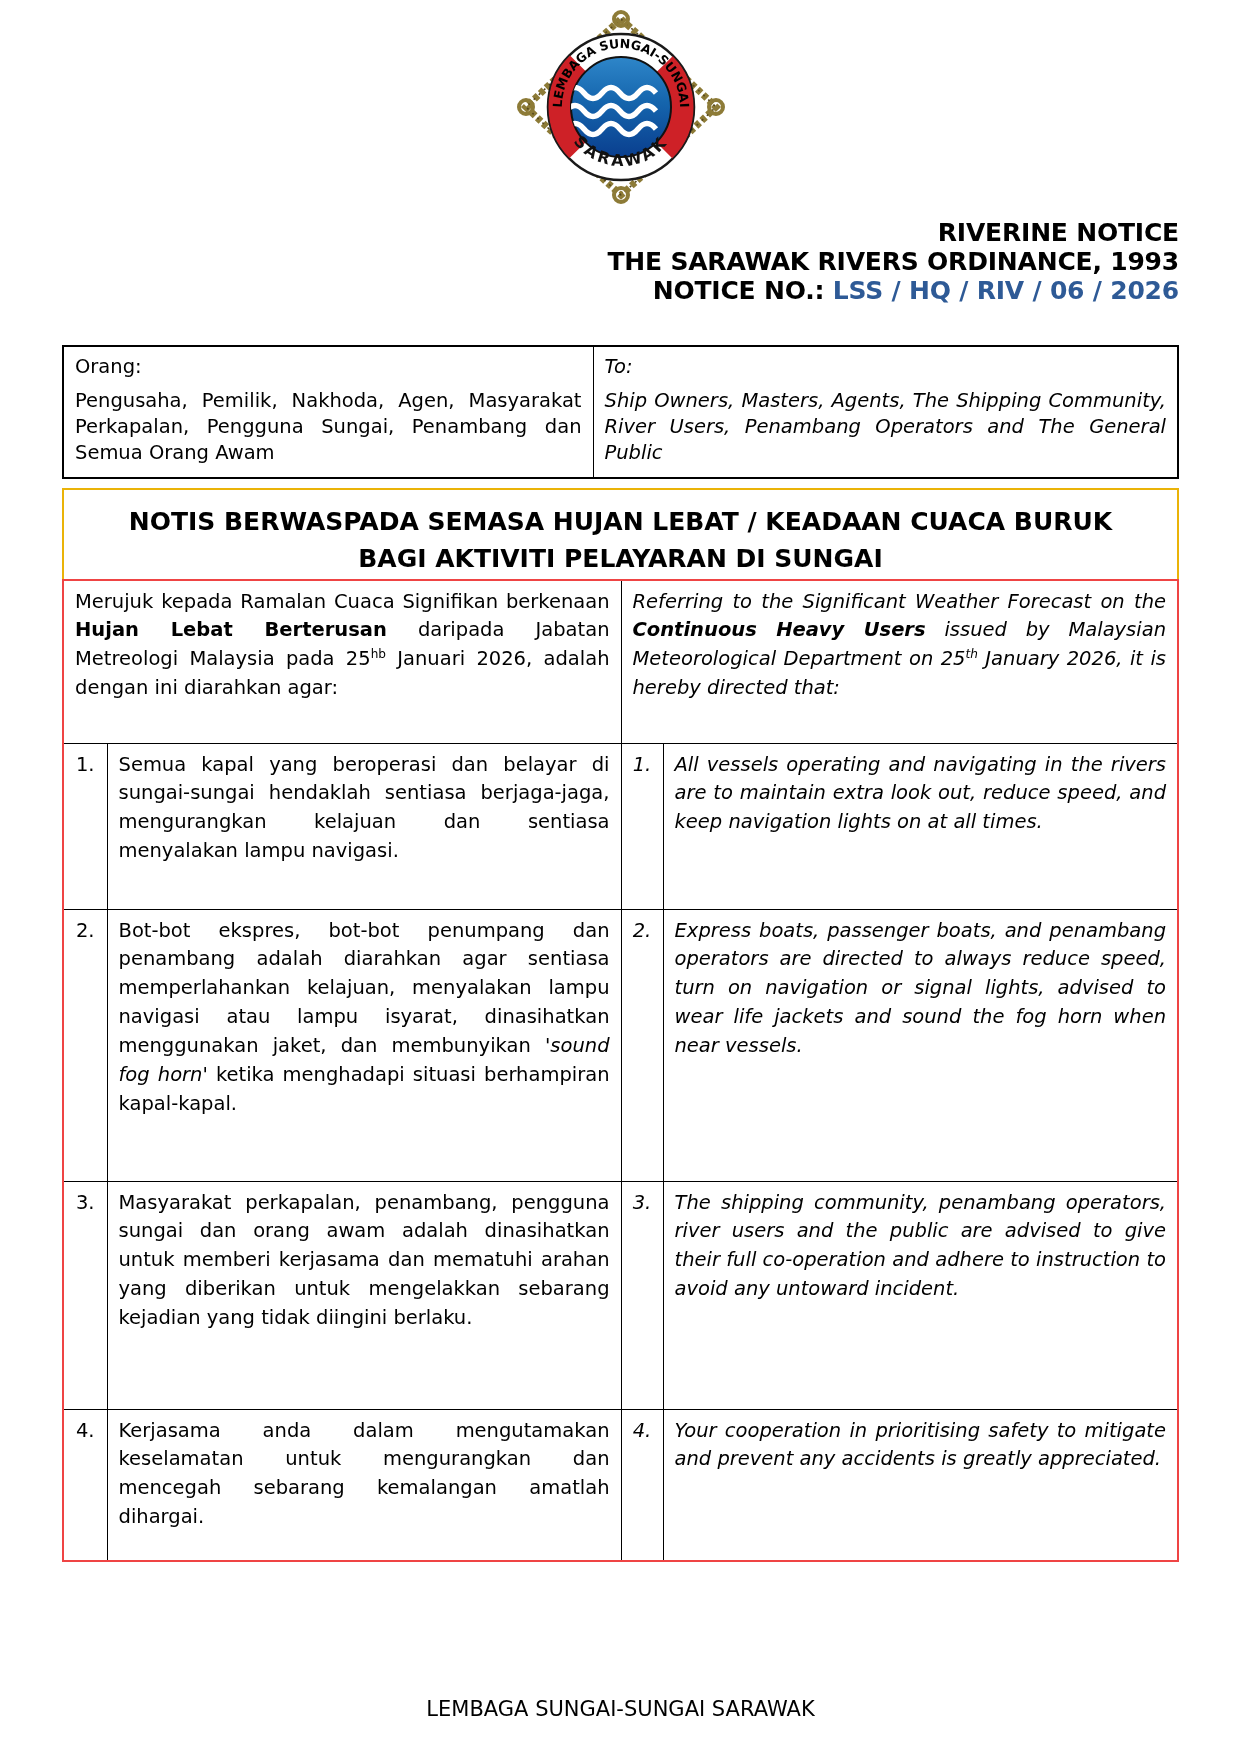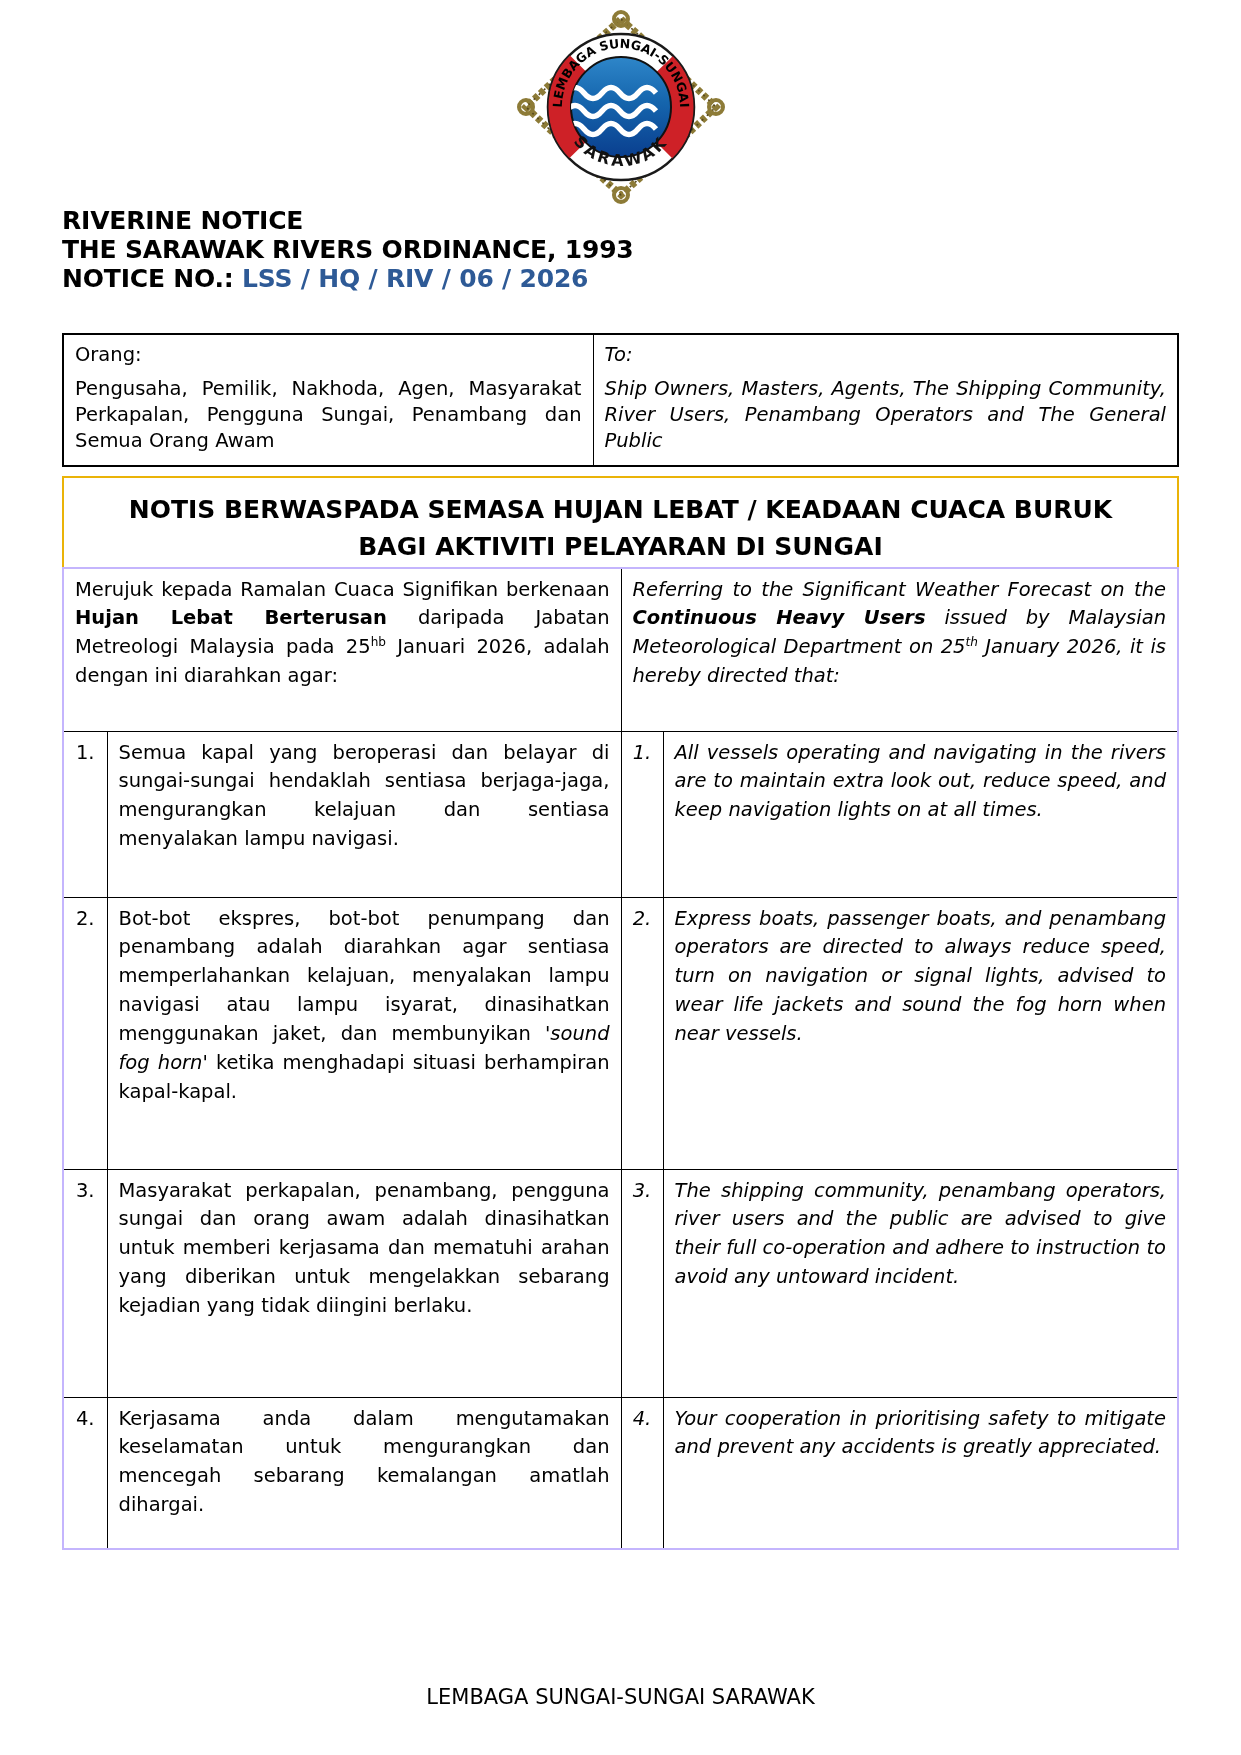--- a/index.html
+++ b/index.html
@@ -4,34 +4,34 @@
 <style>
   html,body{margin:0;padding:0;background:#fff;}
   body{
     width:1241px;height:1755px;
     font-family:"DejaVu Sans","Liberation Sans",sans-serif;
     color:#000;-webkit-font-smoothing:antialiased;
   }
   .page{padding:8px 62px 0 62px;}
   .logo-wrap{text-align:center;}
   .logo-wrap svg{display:block;margin:0 auto;}
-  .title-block{text-align:left;font-weight:bold;font-size:25px;line-height:1.16;letter-spacing:-0.2px;}
+  .title-block{text-align:right;margin-top:12px;font-weight:bold;font-size:25px;line-height:1.16;letter-spacing:-0.2px;}
   .notice-no-value{color:#2E5A96;}
   table{border-collapse:collapse;width:100%;table-layout:fixed;}
   td{border:1.5px solid #000;vertical-align:top;padding:7px 11px 10px 11px;font-size:19.5px;}
   .addr-table{margin-top:40px;border:2px solid #000;}
   .addr-table td{line-height:1.34;}
   .addr-label{display:block;margin-bottom:8px;}
   .addr-body{display:block;text-align:justify;}
   .en{font-style:italic;}
   .head-box{
     border:2px solid #eab308;margin-top:9px;padding:13px 30px 1px 30px;
     text-align:center;font-weight:bold;font-size:25px;line-height:1.5;
   }
-  .main-table{margin-top:-2px;border:2px solid #c4b5fd;}
+  .main-table{margin-top:-2px;border:2px solid #ef4444;}
   .main-table td{line-height:1.48;}
   .cell-num{text-align:center;padding-left:3px;padding-right:3px;}
   .cell-text{text-align:justify;}
   .b{font-weight:bold;}
   .i{font-style:italic;}
   sup{font-size:0.62em;line-height:0;}
   .footer{text-align:center;margin-top:132px;font-size:21px;line-height:1.45;}
   .footer .org{font-weight:normal;}
 </style>
 </head>

